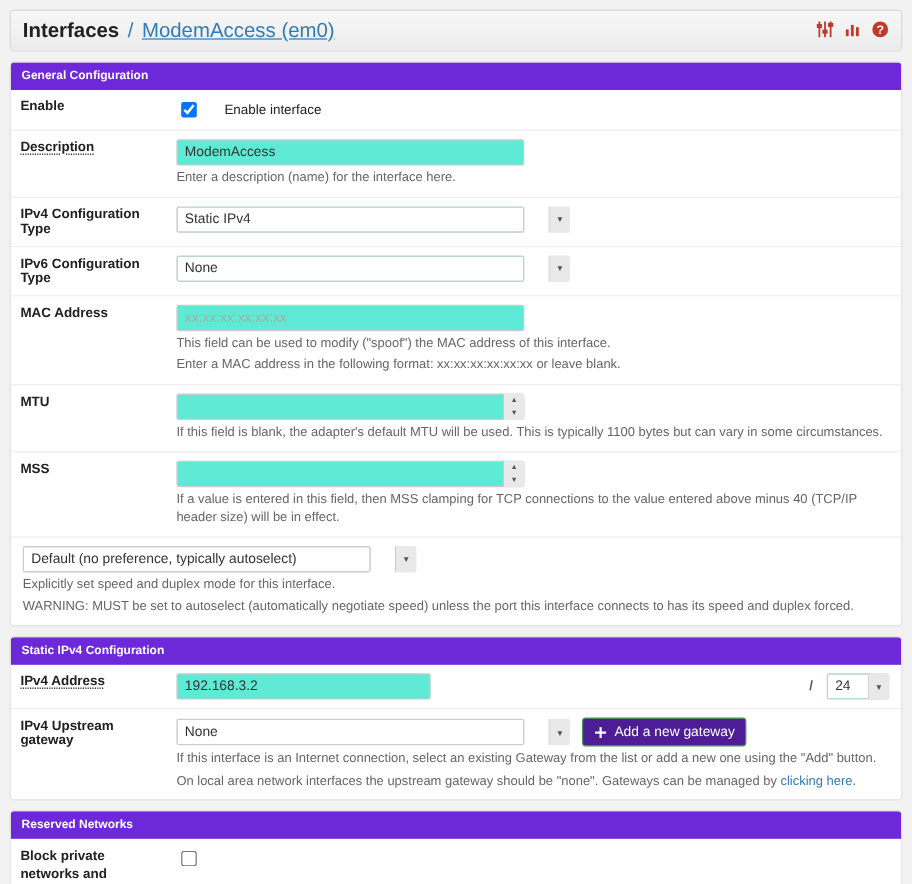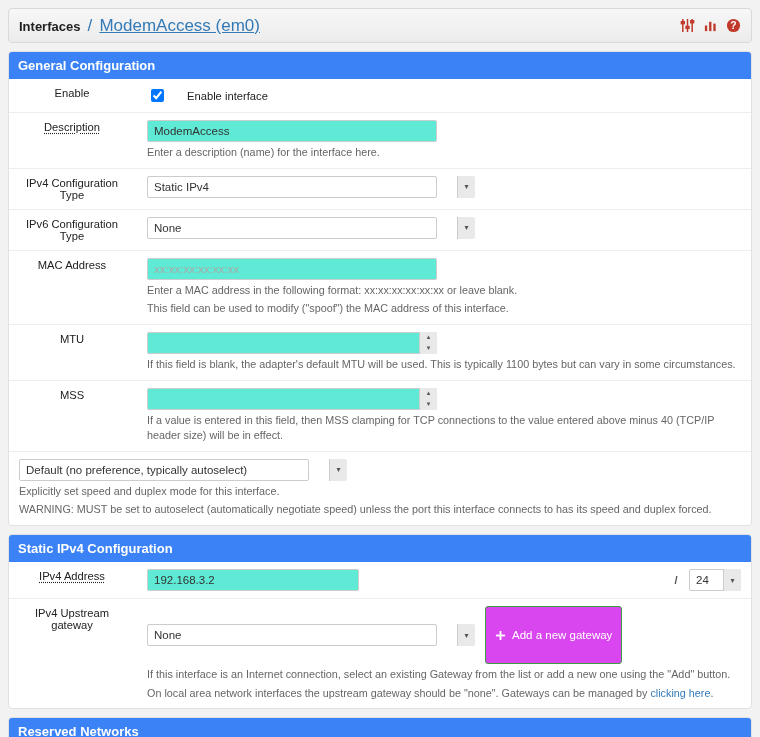--- a/index.html
+++ b/index.html
@@ -5,46 +5,46 @@
   * { box-sizing: border-box; }
   html, body { margin:0; padding:0; background:#f2f2f2; font-family:"Segoe UI",Arial,sans-serif; font-size:11.2px; color:#222; }
   .page { width:760px; margin:0; padding:8px; }
   .header-bar {
     background:linear-gradient(#f7f7f7,#ececec);
     border:1px solid #d9d9d9;
     border-radius:4px;
     padding:7px 10px 6px;
     display:flex; align-items:center; justify-content:space-between;
   }
-  .bc-root { font-size:13px; font-weight:600; color:#212121; }
+  .bc-root { font-size:17px; font-weight:600; color:#212121; }
   .bc-sep  { font-size:17px; color:#337ab7; padding:0 4px; }
   .bc-leaf { font-size:17px; color:#337ab7; }
   .header-icons { display:flex; gap:8px; align-items:center; }
   .header-icons svg { width:15px; height:15px; }
   .panel {
     background:#fff;
     border:1px solid #e1e1e1;
     border-radius:4px;
     margin-top:8px;
     overflow:hidden;
   }
   .panel-header {
-    background:#3b82f6;
+    background:#6d28d9;
     color:#fff;
     font-weight:700;
-    font-size:13px;
+    font-size:10px;
     padding:6px 9px;
   }
   .form-row { display:flex; border-bottom:1px solid #eee; }
   .form-row:last-child { border-bottom:none; }
   .form-label {
     width:128px; flex:0 0 128px;
     padding:8px 10px 8px 8px;
-    text-align:center;
-    font-weight:400;
+    text-align:left;
+    font-weight:700;
     color:#212121;
   }
   .form-label .ul { text-decoration:underline dotted; text-underline-offset:2px; cursor:help; }
   .form-body {
     flex:1 1 auto;
     padding:7px 10px;
   }
   .check-row { display:flex; align-items:center; gap:20px; }
   input[type=checkbox] { width:13px; height:13px; }
   .help {
@@ -87,22 +87,22 @@
   .spin-wrap .spin span { flex:1; display:flex; align-items:center; justify-content:center; font-size:7px; color:#555; }
   .ipv4-row { display:flex; align-items:center; gap:6px; }
   .ipv4-row .input-text { width:212px; }
   .slash-box {
     width:14px; text-align:center; font-weight:700; color:#555;
   }
   .cidr-wrap { width:52px; }
   .cidr-wrap .select { width:100%; padding-right:20px; }
   .gateway-row { display:flex; align-items:center; gap:10px; }
   .btn-green {
-    background:#d946ef; border:1px solid #3f9c43; color:#fff;
-    border-radius:3px; padding:22px 9px; font-size:11.5px;
+    background:#4c1d95; border:1px solid #3f9c43; color:#fff;
+    border-radius:3px; padding:5px 9px; font-size:11.5px;
     display:inline-flex; align-items:center; gap:6px; cursor:pointer;
   }
   .btn-green svg { width:11px; height:11px; fill:#fff; }
   .link { color:#337ab7; text-decoration:none; }
   .spacer-flex { flex:1; }
 </style>
 </head>
 <body>
 
 <div class="page">
@@ -182,22 +182,22 @@
           <select class="select"><option>None</option></select>
           <span class="arrow">▾</span>
         </span>
       </div>
     </div>
 
     <div class="form-row">
       <div class="form-label">MAC Address</div>
       <div class="form-body">
         <input class="input-text" placeholder="xx:xx:xx:xx:xx:xx" style="">
+        <div class="help">This field can be used to modify ("spoof") the MAC address of this interface.</div>
         <div class="help">Enter a MAC address in the following format: xx:xx:xx:xx:xx:xx or leave blank.</div>
-        <div class="help">This field can be used to modify ("spoof") the MAC address of this interface.</div>
       </div>
     </div>
 
     <div class="form-row">
       <div class="form-label">MTU</div>
       <div class="form-body">
         <span class="spin-wrap">
           <input class="input-text" style="">
           <span class="spin">
               <span>▴</span>

